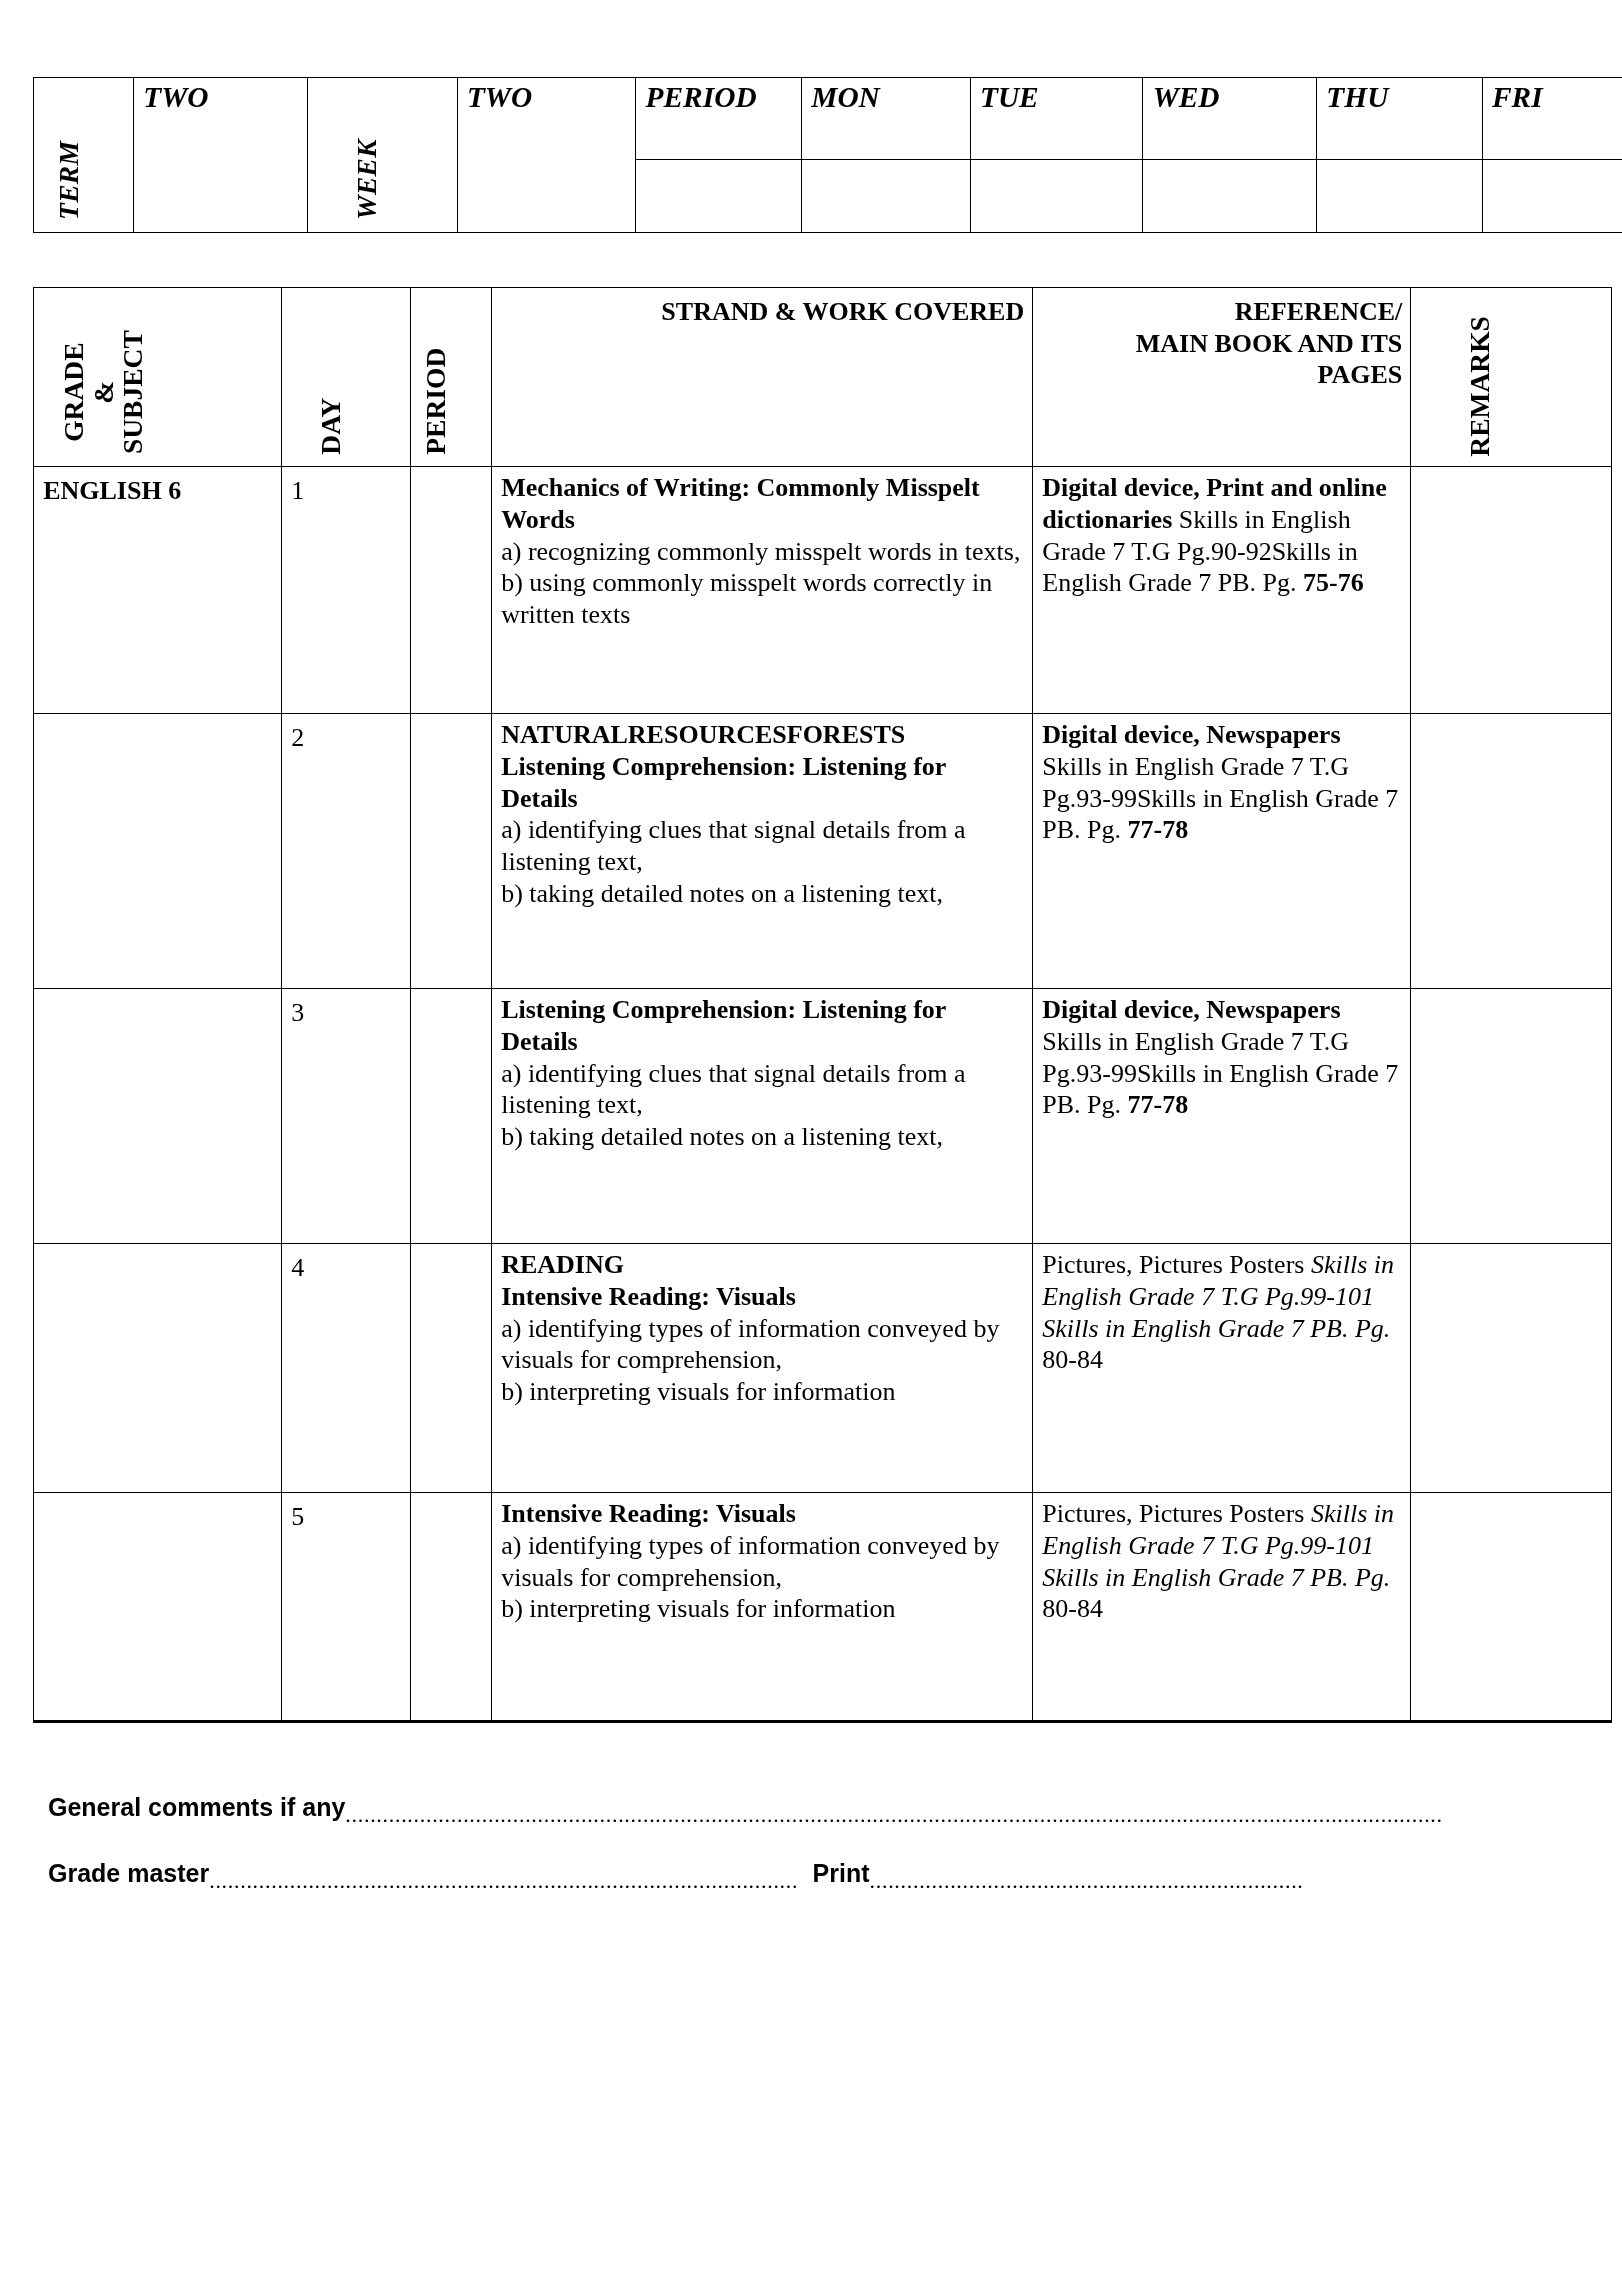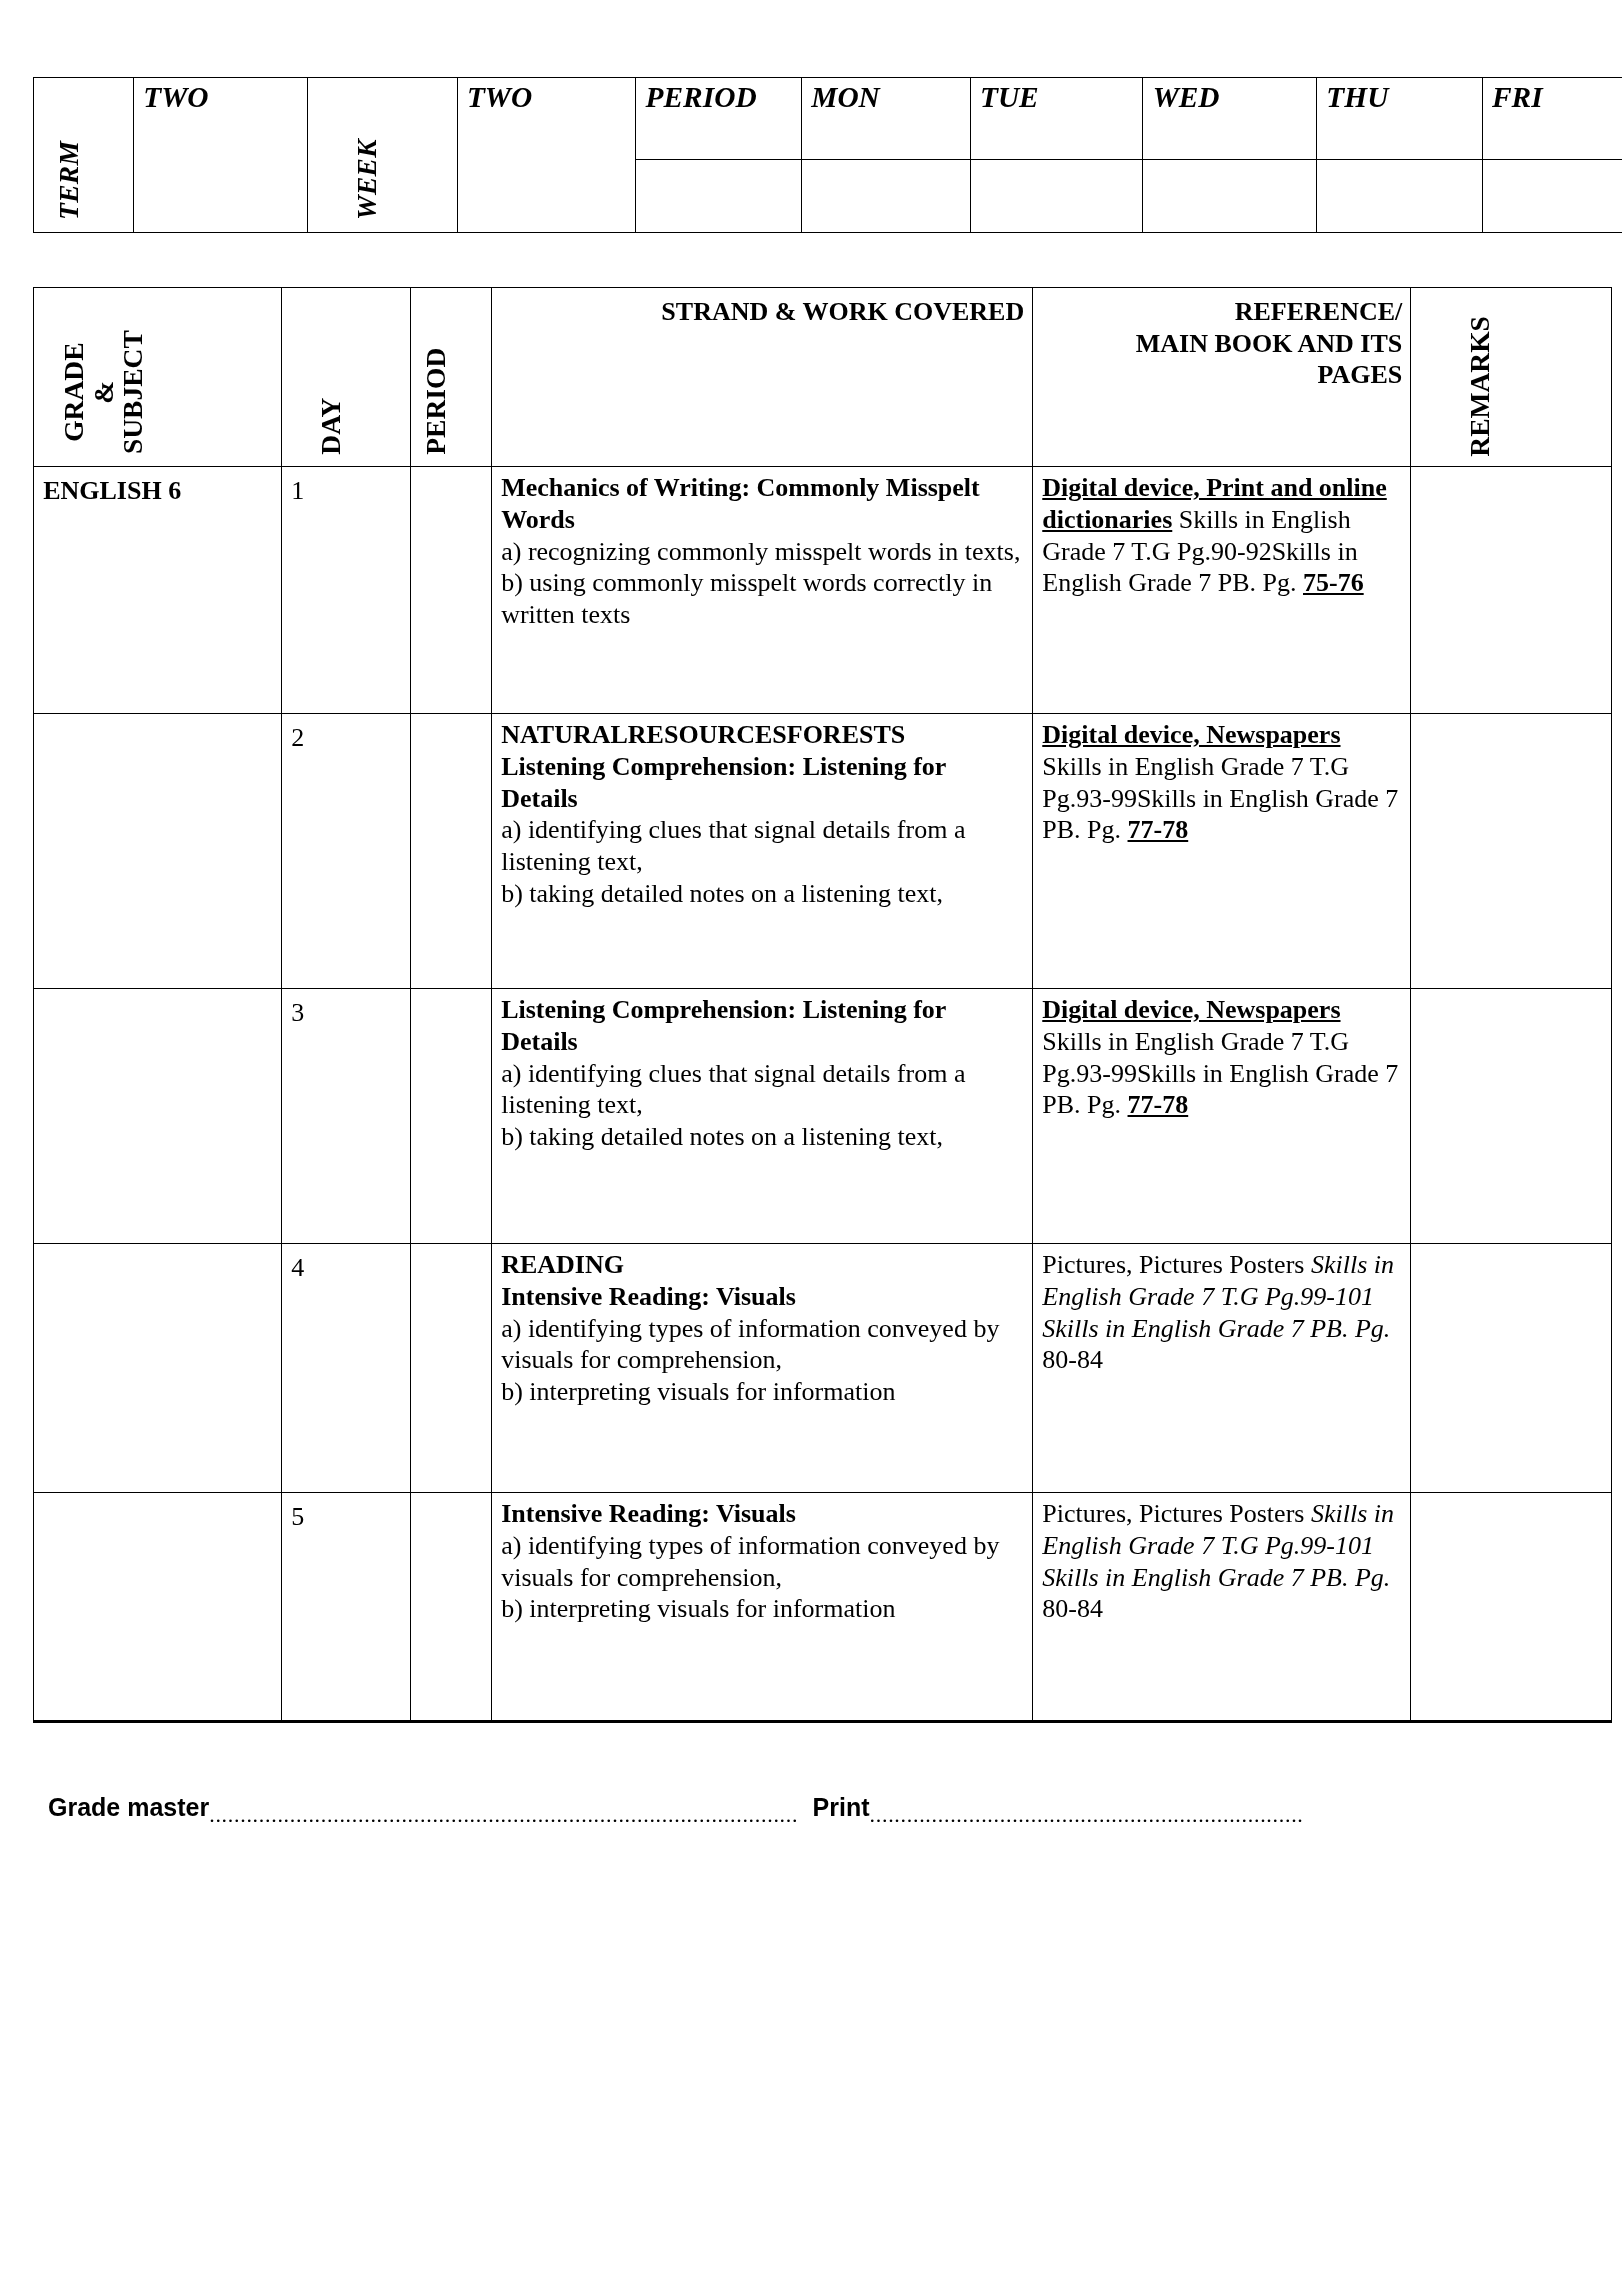--- a/index.html
+++ b/index.html
@@ -128,21 +128,21 @@
     font-weight: bold;
     font-size: 29px;
     line-height: 1.18;
     padding-top: 7.9px !important;
   }
   .day-cell {
     font-size: 25px;
     padding-top: 7.9px !important;
   }
   .strand-cell b { font-weight: bold; }
-  .ref-cell b { font-weight: bold; text-decoration: underline; }
+  .ref-cell b { font-weight: bold; }
   .ref-cell i { font-style: italic; }
 
   .r1 { height: 247px; }
   .r2 { height: 275px; }
   .r3 { height: 255px; }
   .r4 { height: 249px; }
   .r5 { height: 229px; }
 
   
   .footer {
@@ -386,20 +386,24 @@
       </td>
       <td>
         <span></span>
       </td>
     </tr>
   </tbody>
     </table>
 
   <div class="footer">
     <div class="foot-line">
+      <span class="lab">General comments if any</span>
+      <span class="dots dots-comments">.................................................................................................................................................................................</span>
+    </div>
+    <div class="foot-line">
       <span class="lab">Grade master</span>
       <span class="dots dots-head">.................................................................................................................................................................................</span>
       <span class="gap-sm"></span>
       <span class="lab">Print</span>
       <span class="dots dots-date">.................................................................................................................................................................................</span>
     </div>
   </div>
 
 </div>
 

